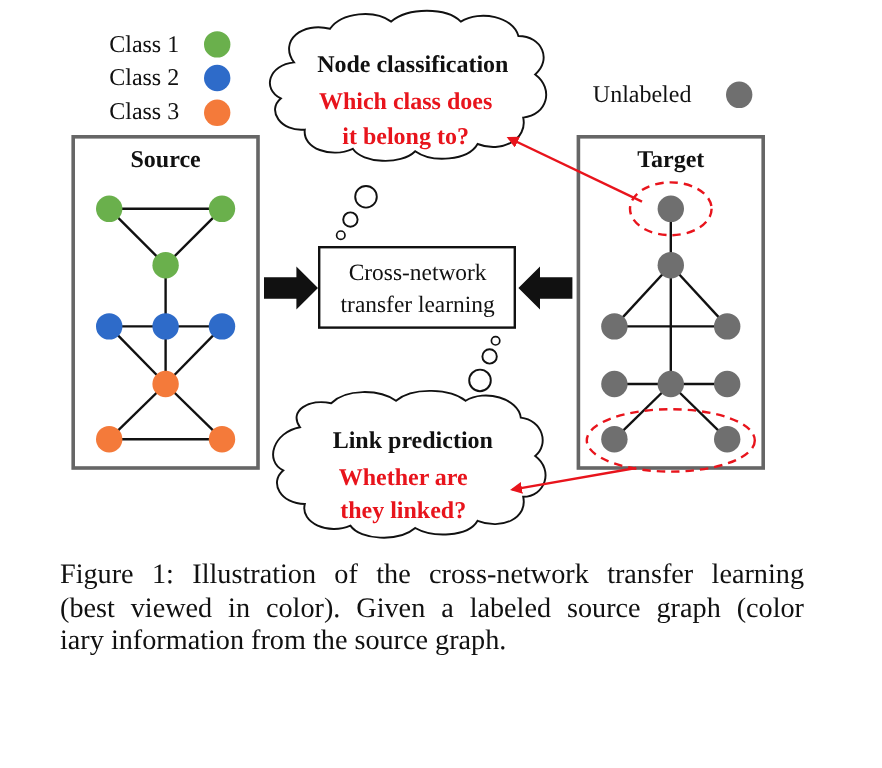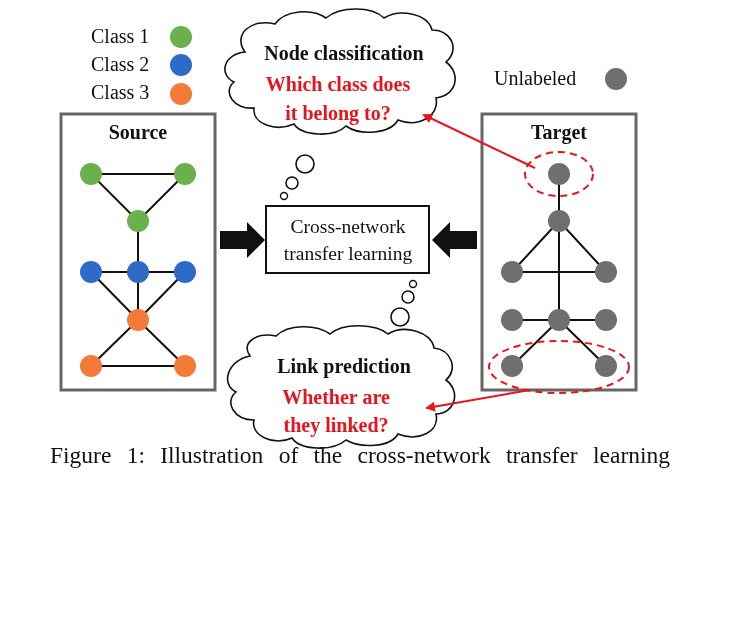--- a/index.html
+++ b/index.html
@@ -1,19 +1,19 @@
 <!DOCTYPE html>
 <html><head>
 <meta charset="utf-8">
 <style>
   html, body { margin: 0; padding: 0; background: #ffffff; }
   body { width: 735px; height: 640px; position: relative; overflow: hidden; font-family: "Liberation Serif", serif; }
   #fig { position: absolute; left: 0; top: 0; width: 735px; height: 460px; }
   .caption {
-    position: absolute; left: 50px; top: 442px; width: 620px;
+    position: absolute; left: 50px; top: 466px; width: 620px;
     font-family: "Liberation Serif", serif; font-size: 23.5px; line-height: 27.5px; color: #111;
   }
   .caption .line { display: block; white-space: nowrap; }
   .caption .line.justify { text-align: justify; text-align-last: justify; white-space: normal; }
   .lbl { font-family: "Liberation Serif", serif; fill: #111; }
   .bold { font-weight: bold; }
   .red { fill: #e8141c; }
 </style>
 </head>
 <body>
@@ -114,13 +114,15 @@
     <text class="lbl bold red" x="336" y="432" font-size="20" text-anchor="middle">they linked?</text>
     <circle cx="400" cy="317" r="9" fill="#fff" stroke="#111" stroke-width="1.6"></circle>
     <circle cx="408" cy="297" r="6" fill="#fff" stroke="#111" stroke-width="1.6"></circle>
     <circle cx="413" cy="284" r="3.5" fill="#fff" stroke="#111" stroke-width="1.4"></circle>
     <line x1="530" y1="390" x2="427" y2="408" stroke="#e8141c" stroke-width="2" marker-end="url(#redArrow)"></line>
   </g>
 </svg>
 
 <div class="caption">
   <span class="line justify">Figure 1: Illustration of the cross-network transfer learning</span>
+  <span class="line justify">(best viewed in color). Given a labeled source graph (color</span>
+  <span class="line">iary information from the source graph.</span>
 </div>
 
 </body></html>

